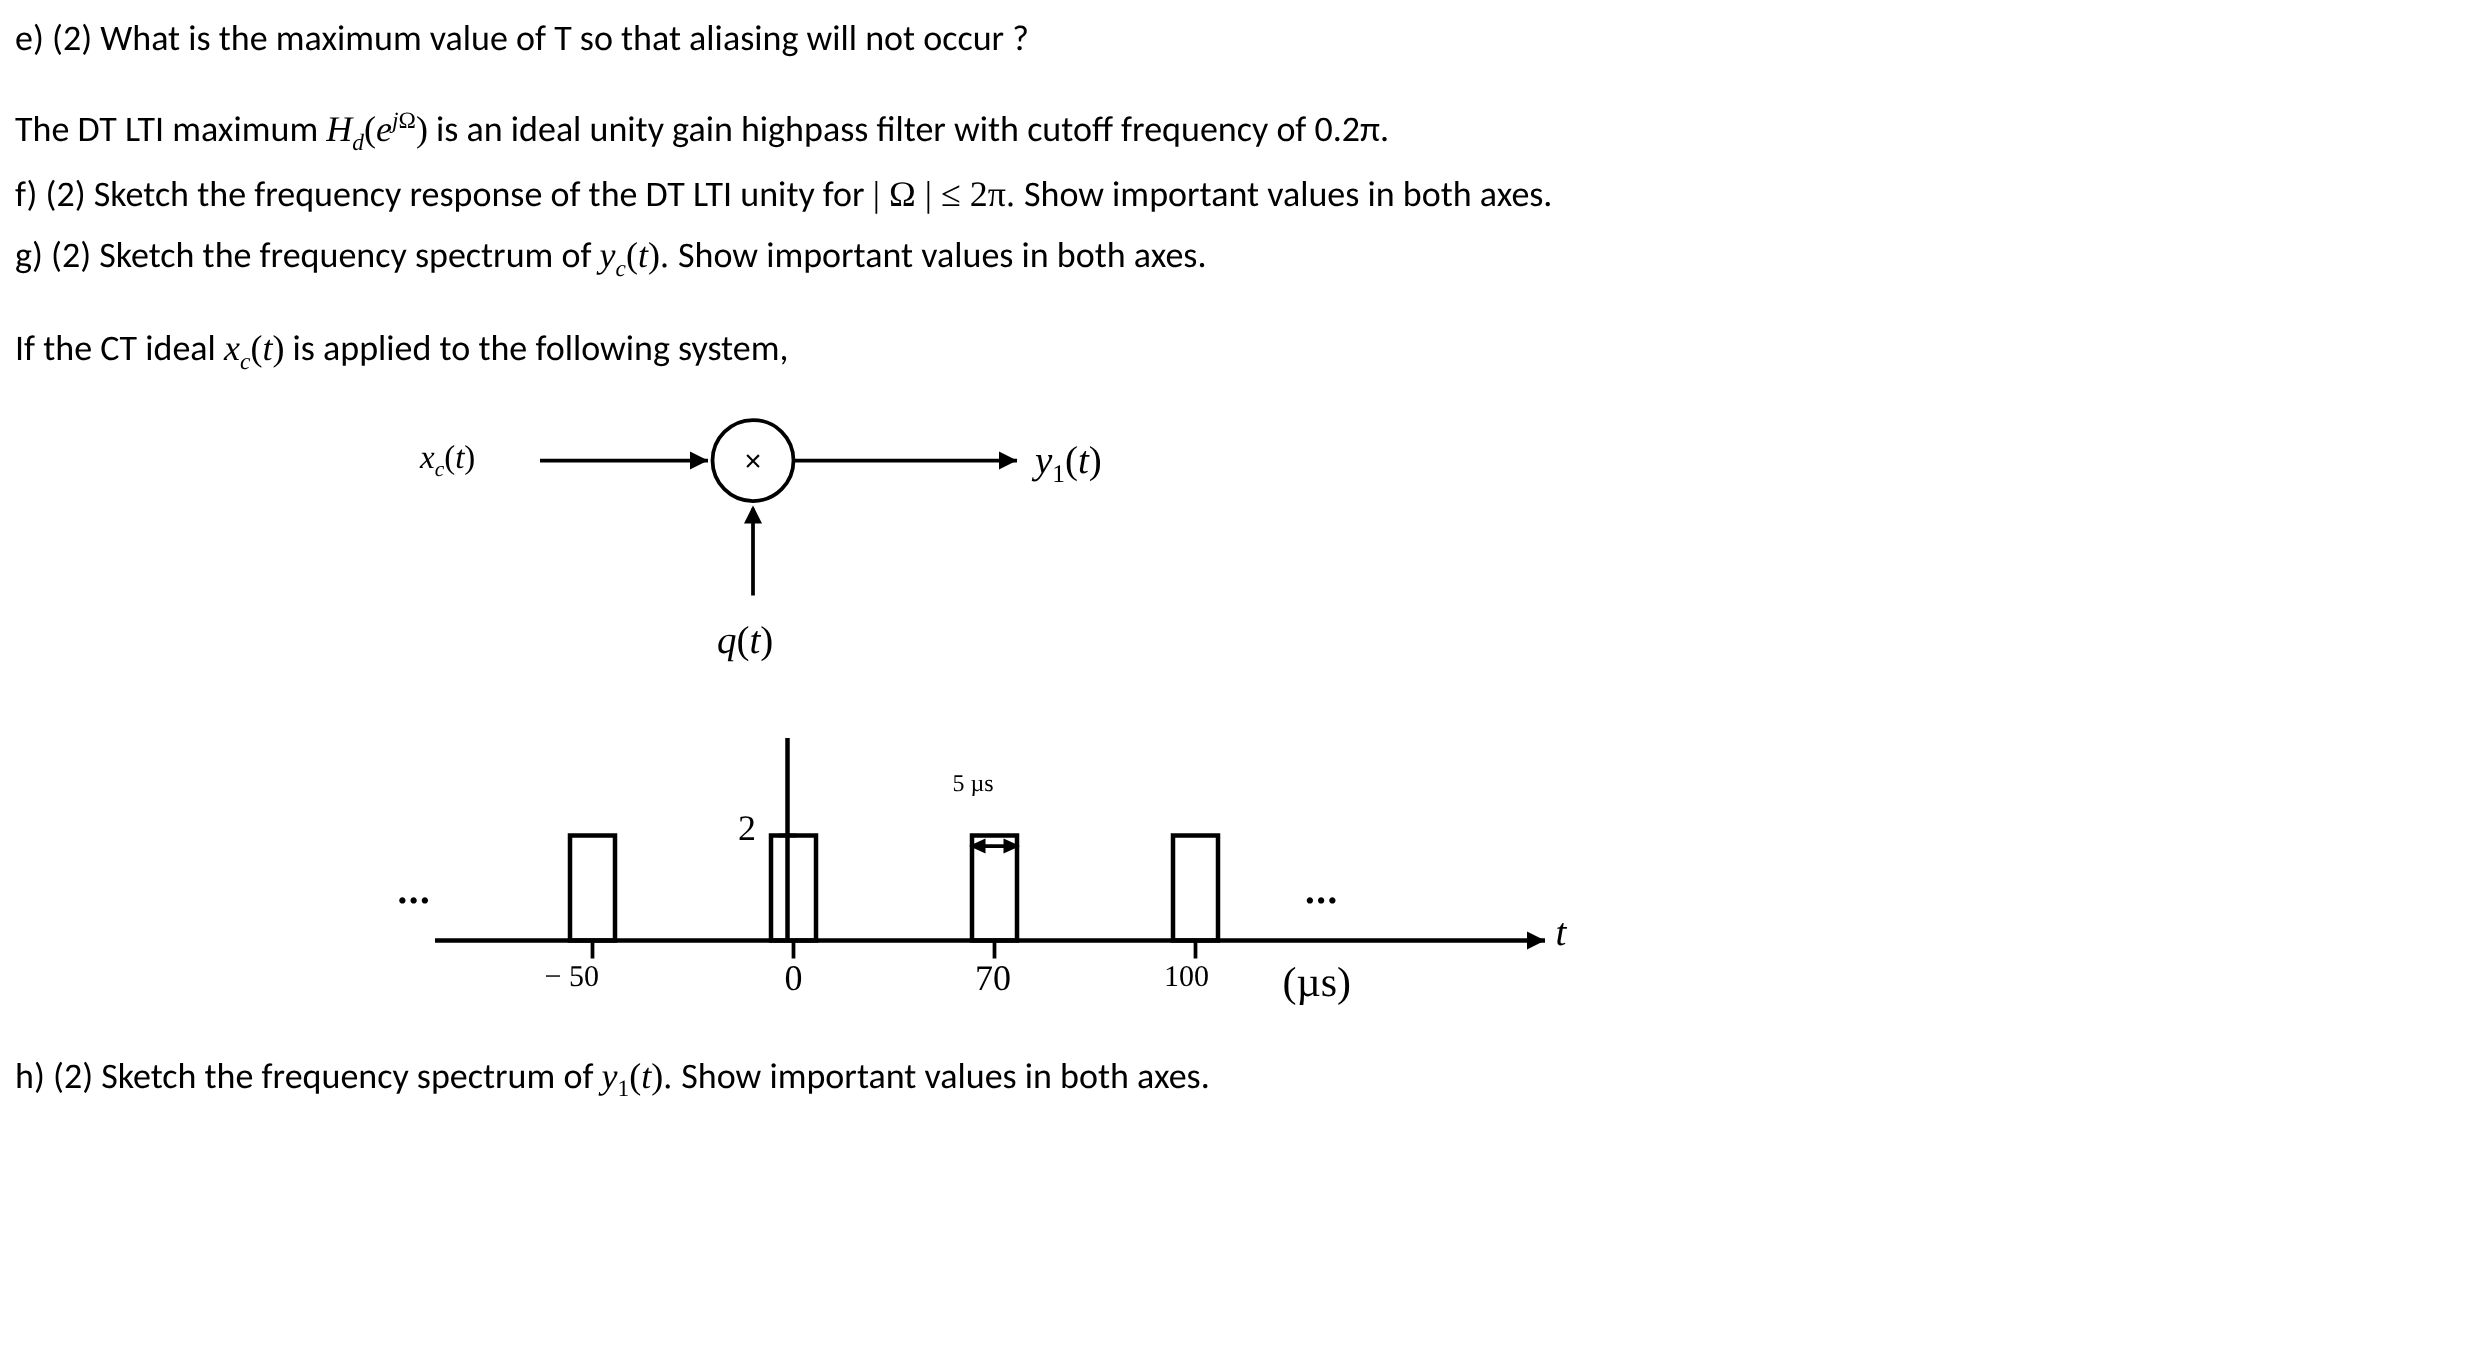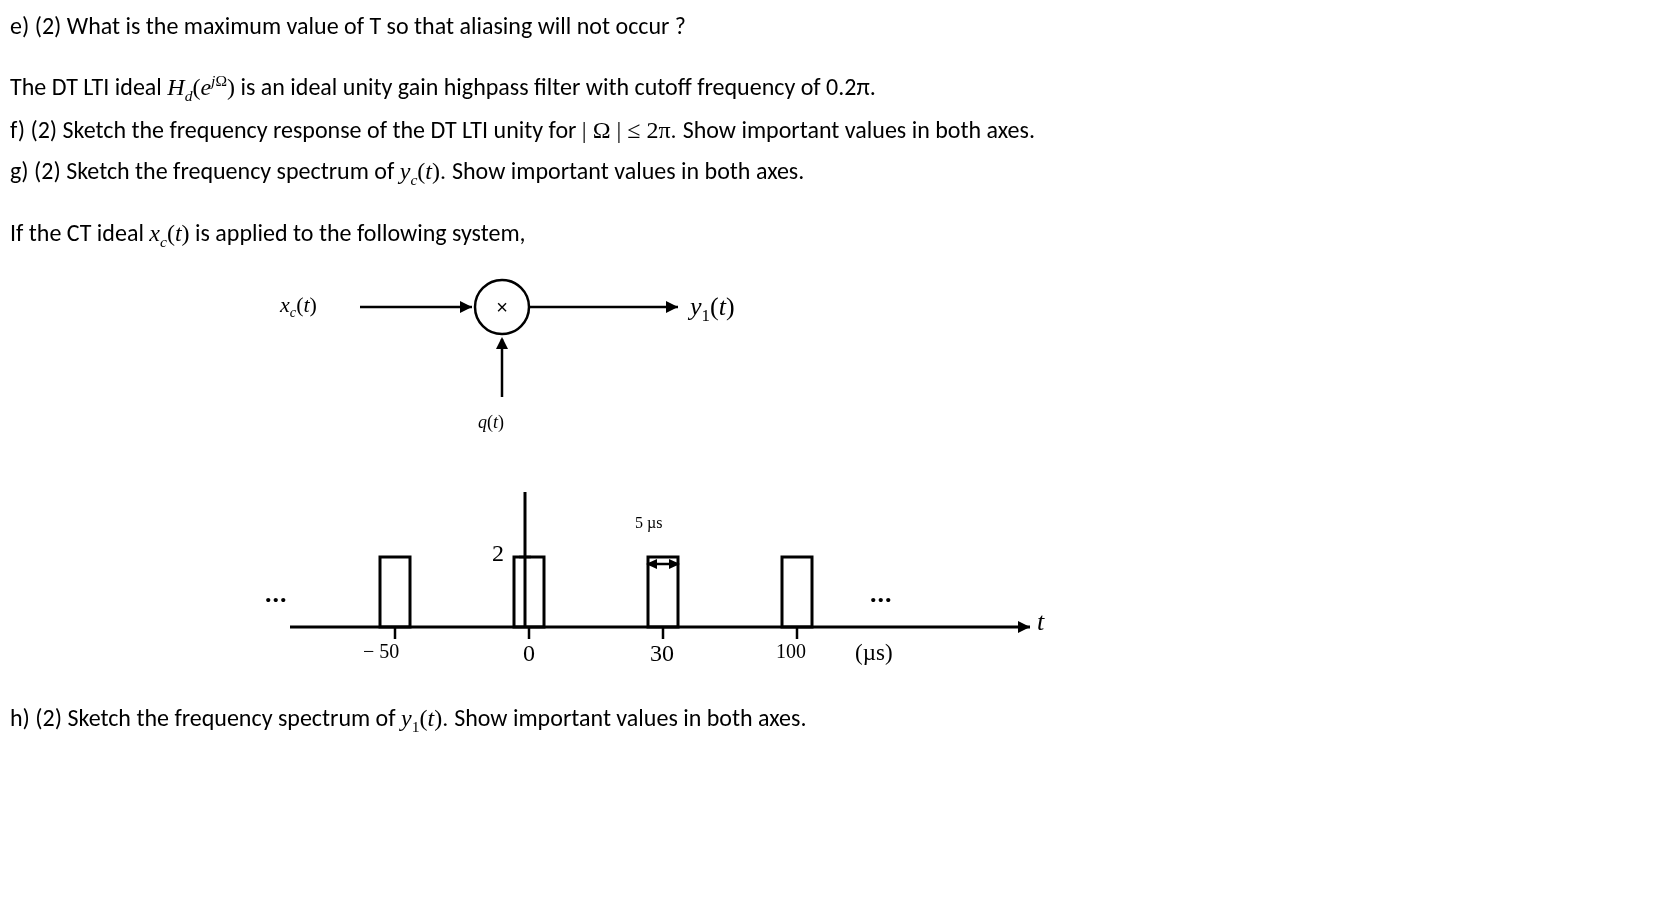--- a/index.html
+++ b/index.html
@@ -52,21 +52,21 @@
 </head>
 <body>
 
 <p>
   <span>e) (2) </span><span>What is the maximum value of T so that aliasing will not occur ?</span>
 </p>
 
 <div class="gap"></div>
 
 <p>
-  <span>The DT LTI ideal </span><span class="math-i">H</span><span class="math-i sub">d</span><span class="math-r">(</span><span class="math-i">e</span><span class="math-i sup">j</span><span class="math-r sup">Ω</span><span class="math-r">)</span><span> is an ideal unity gain highpass filter with cutoff frequency of 0.2π.</span>
+  <span>The DT LTI maximum </span><span class="math-i">H</span><span class="math-i sub">d</span><span class="math-r">(</span><span class="math-i">e</span><span class="math-i sup">j</span><span class="math-r sup">Ω</span><span class="math-r">)</span><span> is an ideal unity gain highpass filter with cutoff frequency of 0.2π.</span>
 </p>
 
 <p>
   <span>f) (2) </span><span>Sketch the frequency response of the DT LTI unity for </span><span class="math-r">|</span><span class="math-r"> Ω </span><span class="math-r">|</span><span class="math-r"> ≤ </span><span class="math-r">2π. </span><span>Show important values in both axes.</span>
 </p>
 
 <p>
   <span>g) (2) </span><span>Sketch the frequency spectrum of </span><span class="math-i">y</span><span class="math-i sub">c</span><span class="math-r">(</span><span class="math-i">t</span><span class="math-r">). </span><span>Show important values in both axes.</span>
 </p>
 
@@ -122,21 +122,21 @@
 
     <line x1="259" y1="275" x2="271" y2="275" stroke="#000" stroke-width="2.5"></line>
   </svg>
 
   
   <div class="lbl" style="left:430px; top:10px; font-style:italic; font-size:26px;">
     <span>y</span><span class="sub" style="font-style:normal;">1</span><span style="font-style:normal;">(</span><span>t</span><span style="font-style:normal;">)</span>
   </div>
 
   
-  <div class="lbl" style="left:218px; top:130px; font-style:italic; font-size:18px;text-align:center;">
+  <div class="lbl" style="left:218px; top:130px; font-style:italic; font-size:26px;text-align:center;">
     <span>q</span><span style="font-style:normal;">(</span><span>t</span><span style="font-style:normal;">)</span>
   </div>
 
   
   <div class="lbl" style="left:375px; top:232px; font-size:16px;">
     <span style="font-style:normal;">5 </span><span style="font-style:normal;">µs</span>
   </div>
 
   
   <div class="lbl" style="left:232px; top:258px; font-size:24px;">2</div>
@@ -145,22 +145,22 @@
   <div class="lbl" style="left:5px; top:297px; font-size:26px; font-weight:bold; letter-spacing:1px;">...</div>
   
   <div class="lbl" style="left:610px; top:297px; font-size:26px; font-weight:bold; letter-spacing:1px;">...</div>
 
   
   <div class="lbl" style="left:777px; top:325px; font-style:italic; font-size:26px;">t</div>
 
   
   <div class="lbl" style="left:103px; top:358px; font-size:20px;">− 50</div>
   <div class="lbl" style="left:263px; top:358px; font-size:24px;">0</div>
-  <div class="lbl" style="left:390px; top:358px; font-size:24px;">30</div>
+  <div class="lbl" style="left:390px; top:358px; font-size:24px;">70</div>
   <div class="lbl" style="left:516px; top:358px; font-size:20px;">100</div>
-  <div class="lbl" style="left:595px; top:358px; font-size:23px;">
+  <div class="lbl" style="left:595px; top:358px; font-size:28px;">
     <span style="font-style:normal;">(</span><span style="font-style:normal;">µs</span><span style="font-style:normal;">)</span>
   </div>
 </div>
 
 <p>
   <span>h) (2) </span><span>Sketch the frequency spectrum of </span><span class="math-i">y</span><span class="math-r sub">1</span><span class="math-r">(</span><span class="math-i">t</span><span class="math-r">). </span><span>Show important values in both axes.</span>
 </p>
 
 </body></html>

